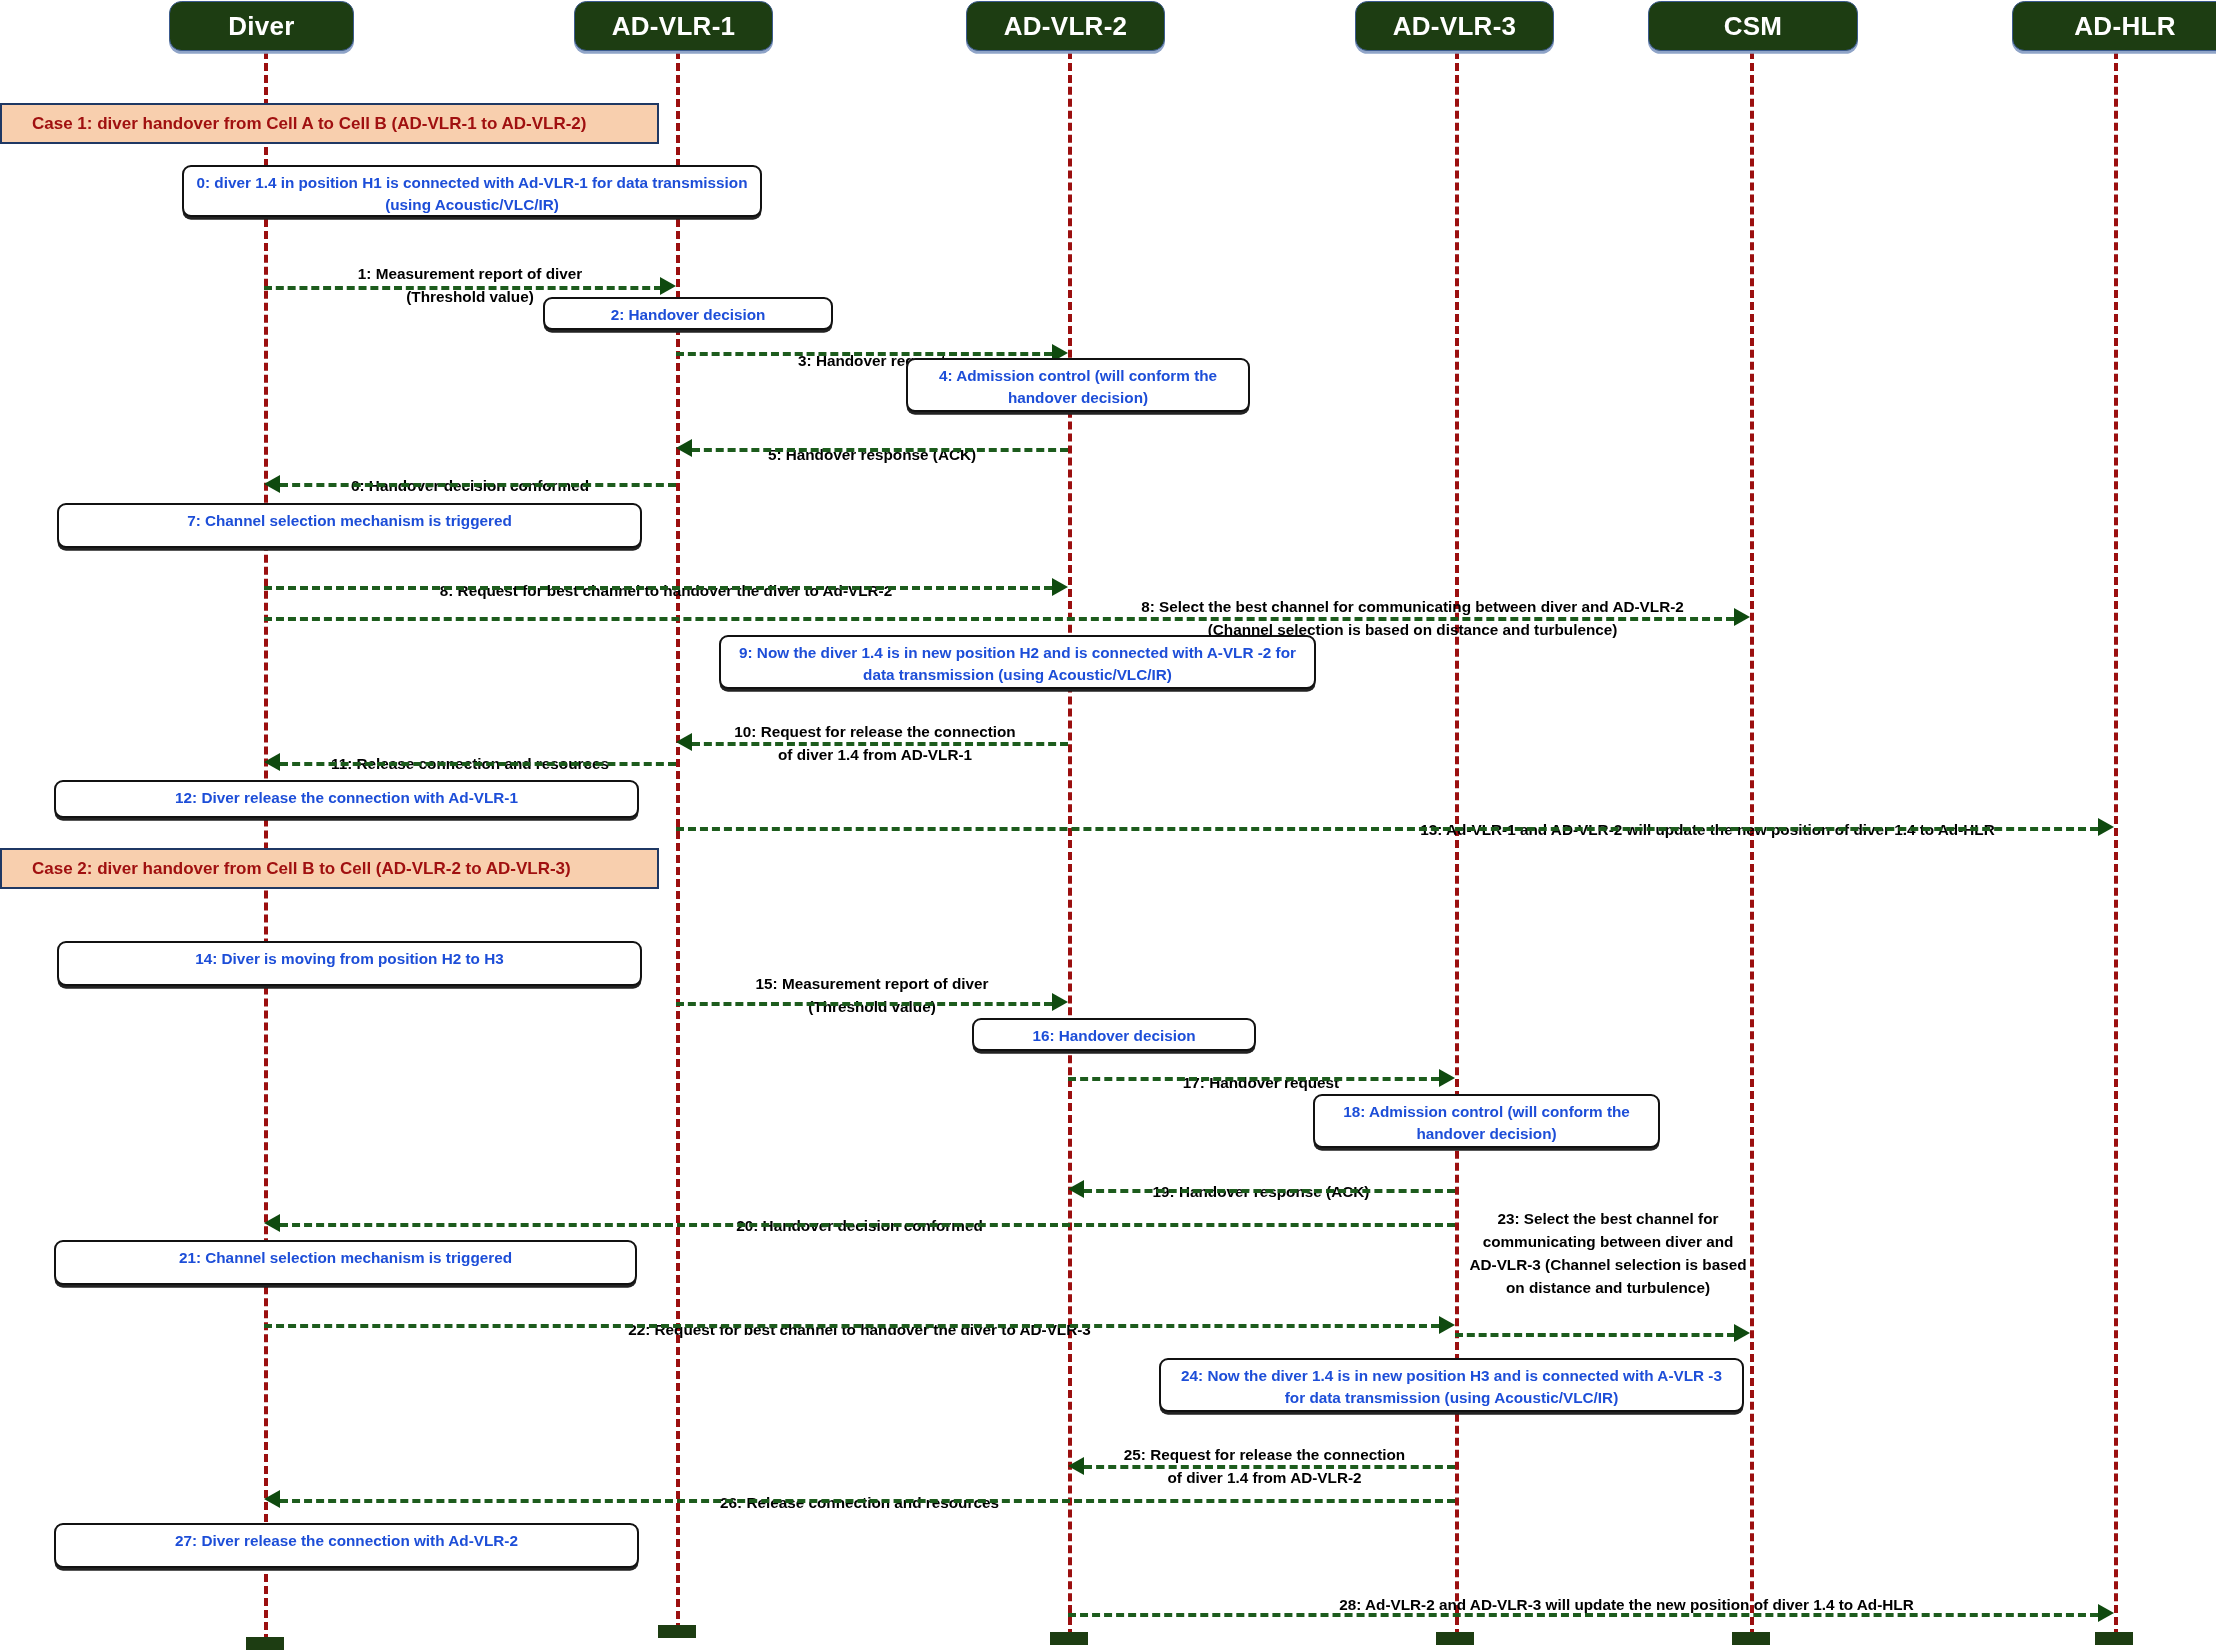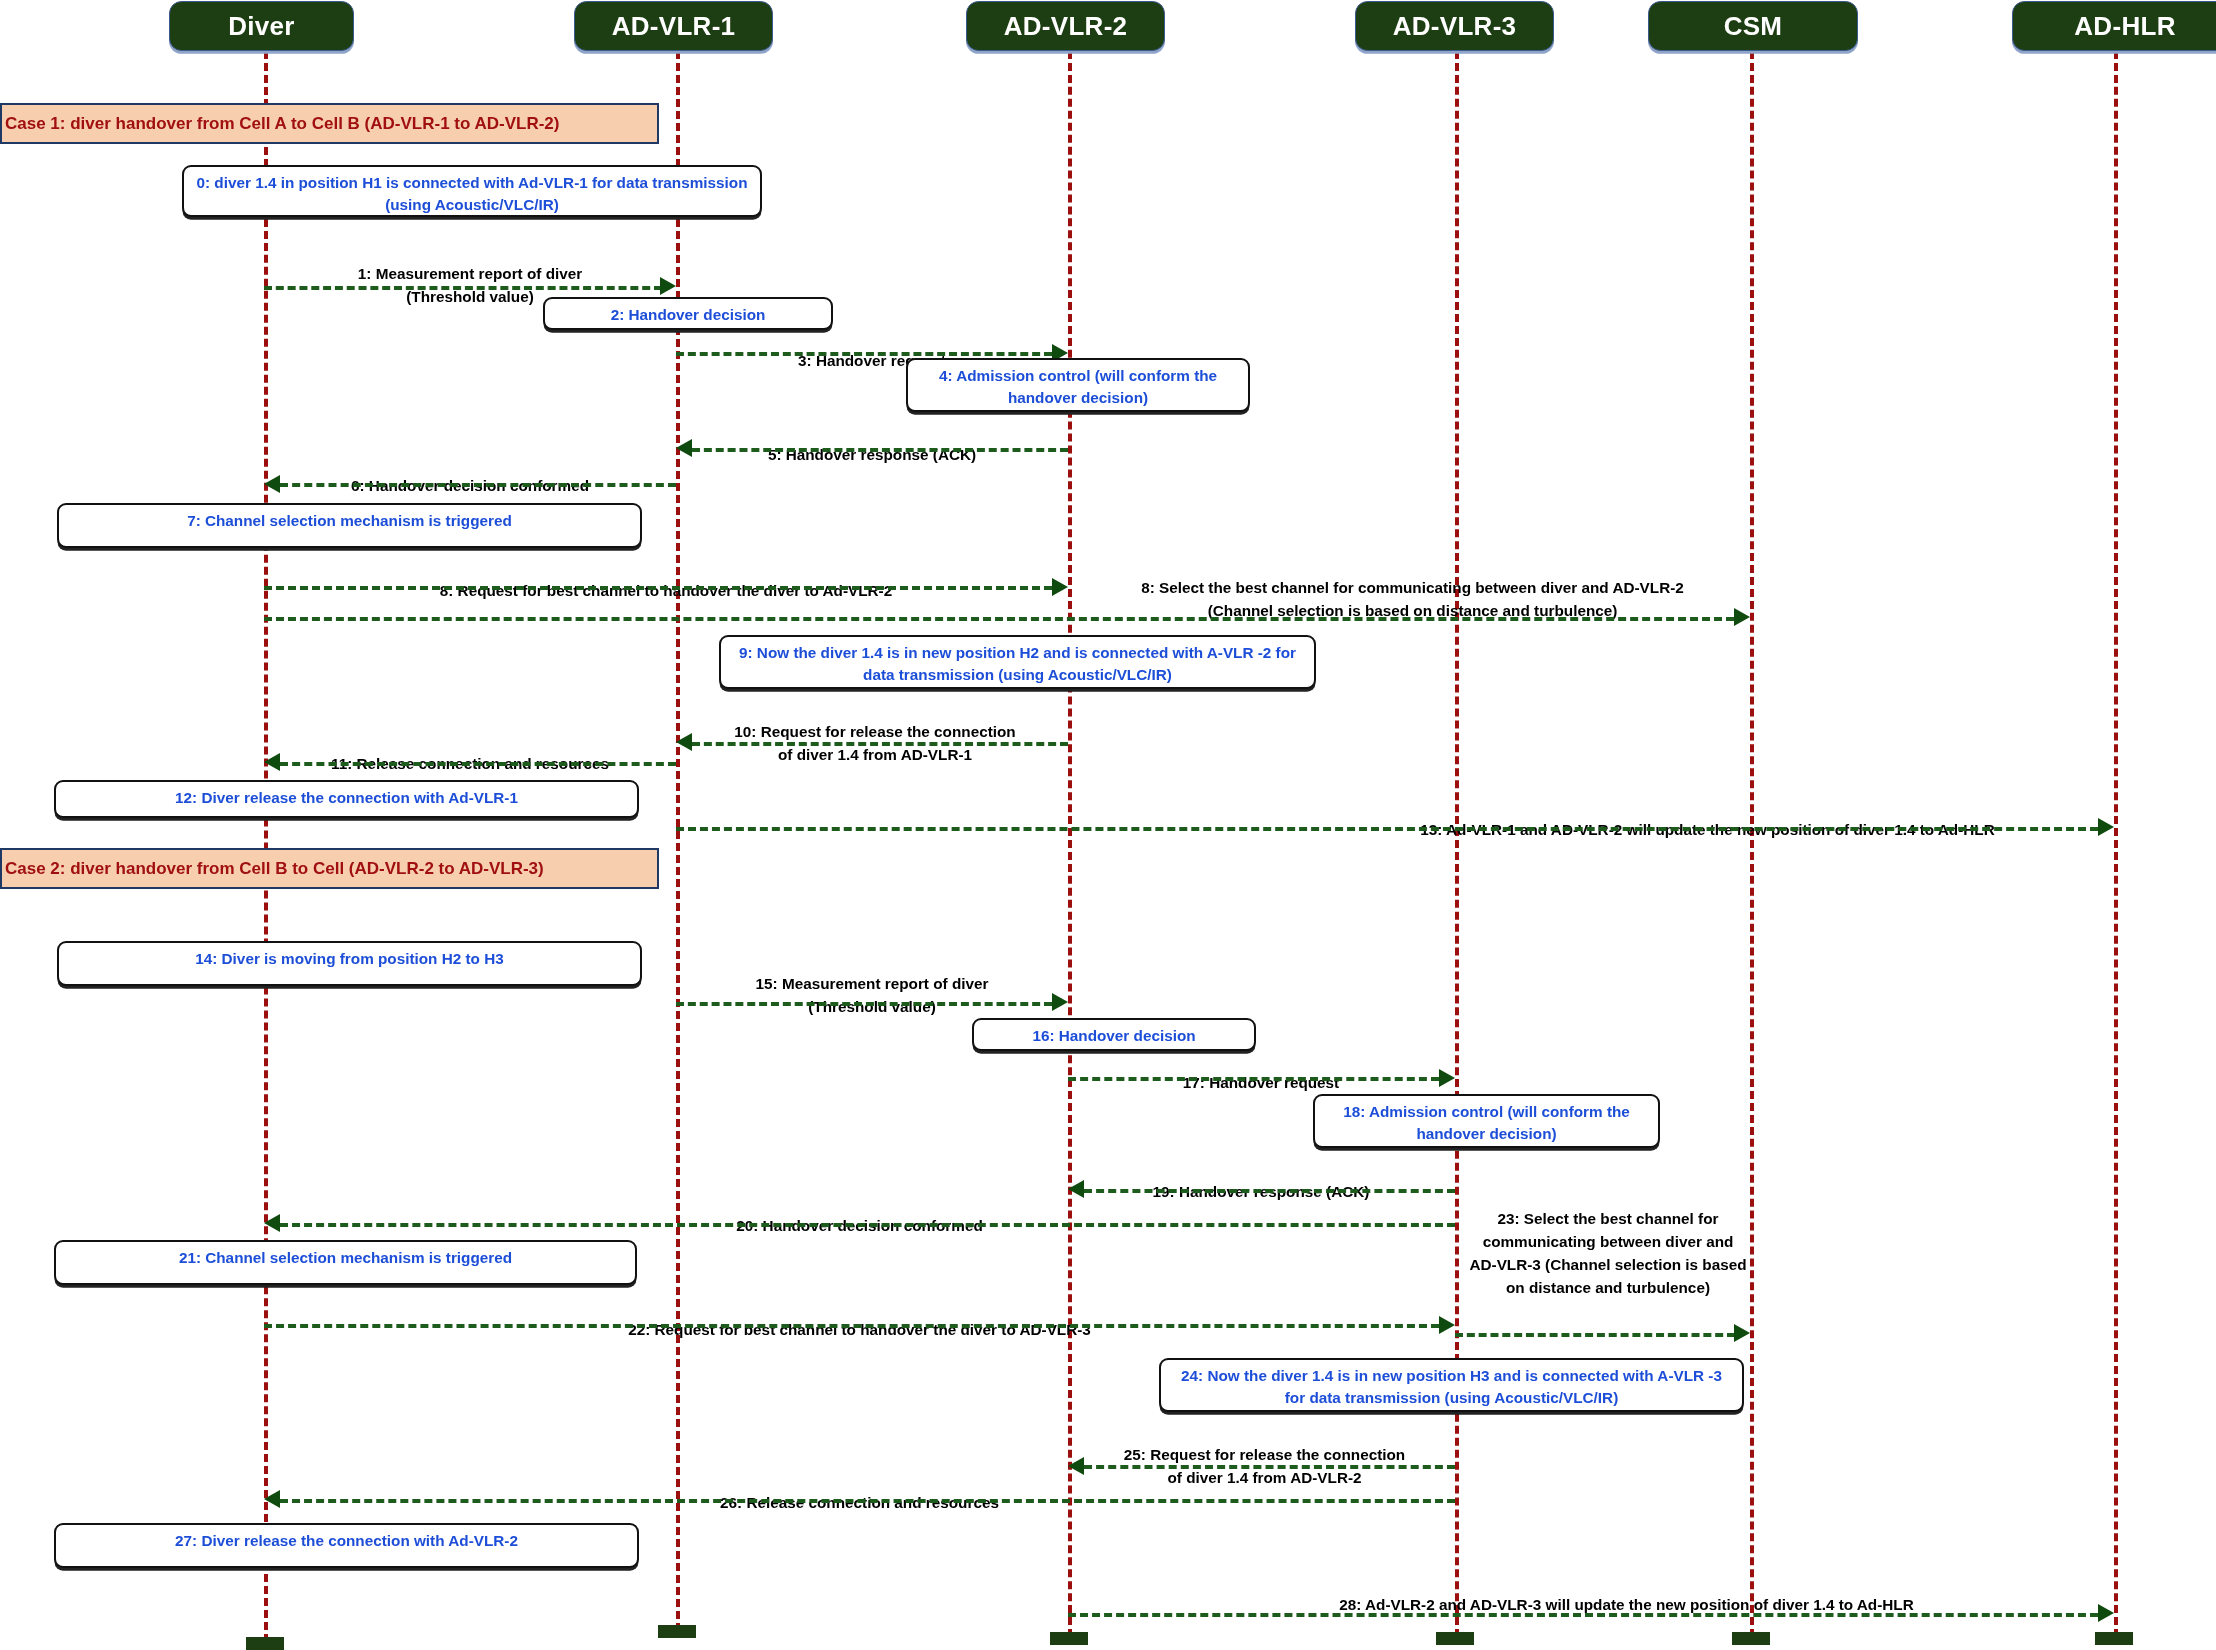--- a/index.html
+++ b/index.html
@@ -53,21 +53,21 @@
   }
 
   
   .case-bar {
     position: absolute;
     box-sizing: border-box;
     background: #f8cfae;
     border: 2.3px solid #1f3864;
     display: flex;
     align-items: center;
-    padding-left: 3px;
+    padding-left: 30px;
     color: #a01010;
     font-weight: 700;
     font-size: 17px;
     white-space: nowrap;
   }
 
   
   .note {
     position: absolute;
     box-sizing: border-box;
@@ -190,21 +190,21 @@
   <div class="note" style="left:57px; top:503px; width:585px; height:45px;">
     <span>7: Channel selection mechanism is triggered</span>
   </div>
 
   <div class="msg-label" style="left:264px; top:557px; width:804px;">
     <span>8: Request for best channel to handover the diver to Ad-VLR-2</span>
   </div>
   <div class="msg" style="left:264px; top:586px; width:788px;"></div>
   <div class="arrowhead right" style="left:1052px; top:578px;"></div>
 
-  <div class="msg-label" style="left:1083px; top:554px; width:659px;">
+  <div class="msg-label" style="left:1083px; top:573px; width:659px;">
     <span>8: Select the best channel for communicating between diver and AD-VLR-2
 (Channel selection is based on distance and turbulence)</span>
   </div>
   <div class="msg" style="left:264px; top:617px; width:1470px;"></div>
   <div class="arrowhead right" style="left:1734px; top:608px;"></div>
 
   <div class="note" style="left:719px; top:635px; width:597px; height:54px;">
     <span>9: Now the diver 1.4 is in new position H2  and is  connected with A-VLR -2 for data transmission (using Acoustic/VLC/IR)</span>
   </div>
 

